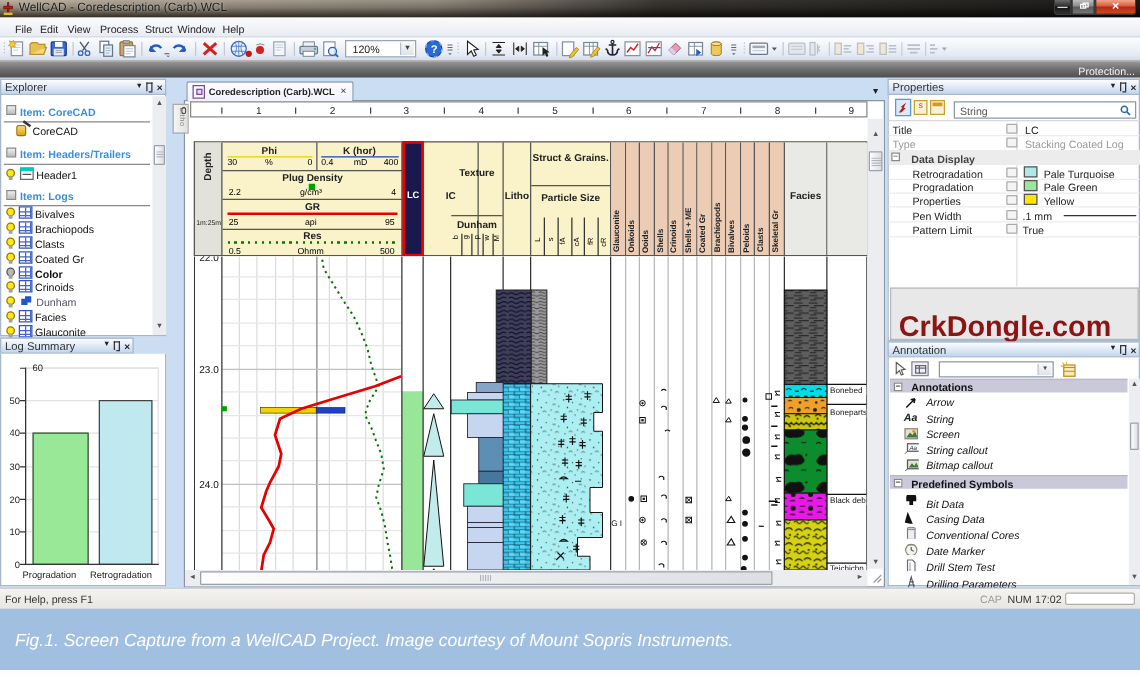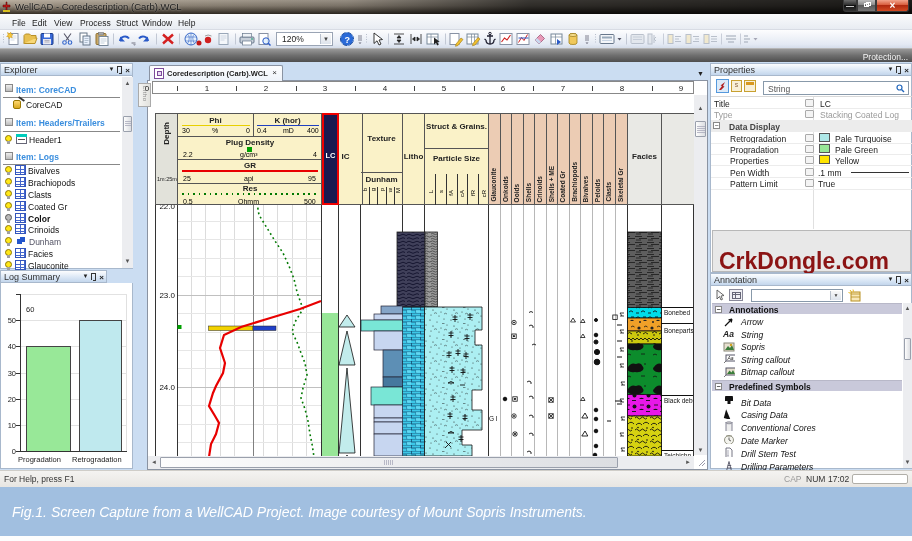--- a/index.html
+++ b/index.html
@@ -400,21 +400,21 @@
 
   <div class="panel-title" style="left:0px;top:270px;width:107px;">Log Summary<span class="pt-btns"><i style="font-size:6px;">▼</i><i class="pin"></i><i style="font-size:8px;font-weight:bold;">×</i></span></div>
   <div class="panel-body" style="left:0px;top:283px;width:133px;height:186px;" id="logsummary">
     <div class="abs" style="left:19px;top:11px;width:107px;height:158px;border:1px solid #e0e0e0;"></div>
     <div class="gline" style="left:19px;top:11px;width:107px;"></div>
     <div class="gline" style="left:19px;top:37px;width:107px;"></div>
     <div class="gline" style="left:19px;top:63px;width:107px;"></div>
     <div class="gline" style="left:19px;top:90px;width:107px;"></div>
     <div class="gline" style="left:19px;top:116px;width:107px;"></div>
     <div class="gline" style="left:19px;top:142px;width:107px;"></div>
-    <div class="axlbl" style="left:1px;top:22px;padding-left:24px;">60</div>
+    <div class="axlbl" style="left:1px;top:7px;padding-left:24px;">60</div>
     <div class="axlbl" style="left:1px;top:33px;">50</div>
     <div class="axlbl" style="left:1px;top:59px;">40</div>
     <div class="axlbl" style="left:1px;top:86px;">30</div>
     <div class="axlbl" style="left:1px;top:112px;">20</div>
     <div class="axlbl" style="left:1px;top:138px;">10</div>
     <div class="axlbl" style="left:1px;top:164px;">0</div>
     <div class="abs" style="left:25px;top:63px;width:45px;height:106px;background:#98e898;border:1px solid #444;"></div>
     <div class="abs" style="left:78px;top:37px;width:43px;height:132px;background:#bfe9ee;border:1px solid #444;"></div>
     <div class="abs" style="left:19px;top:11px;width:1px;height:158px;background:#333;"></div>
     <svg class="abs" style="left:15px;top:11px;" width="4" height="158">
@@ -490,21 +490,21 @@
       <div style="position:absolute;left:4px;top:79px;width:136px;height:1.5px;background-image:repeating-linear-gradient(to right,#007800 0 1.8px,transparent 1.8px 5.5px);"></div>
       <div style="position:absolute;left:5px;top:84px;font-size:7px;">0.5</div>
       <div style="position:absolute;left:60px;top:84px;font-size:7px;">Ohmm</div>
       <div style="position:absolute;left:126px;top:84px;font-size:7px;">500</div>
     </div>
 
     <div class="hcol" style="left:166px;width:17px;background:#191950;border:2px solid #ee0000;height:92px;top:-1px;">
       <div style="position:absolute;left:0;top:36px;width:100%;text-align:center;color:#fff;font-size:7.5px;font-weight:bold;">LC</div>
     </div>
 
-    <div class="hcol" style="left:173px;width:34px;">
+    <div class="hcol" style="left:183px;width:44px;">
       <div class="hlbl" style="top:38px;">IC</div>
     </div>
 
     <div class="hcol" style="left:205px;width:42px;">
       <div class="hlbl" style="top:20px;">Texture</div>
       <div style="position:absolute;left:0;top:58px;width:100%;height:1px;background:#555;"></div>
       <div class="hlbl" style="top:61px;font-weight:bold;">Dunham</div>
       <div style="position:absolute;left:1px;top:74px;font-size:6px;writing-mode:vertical-rl;transform:rotate(180deg);">b</div>
       <div style="position:absolute;left:9px;top:74px;font-size:6px;writing-mode:vertical-rl;transform:rotate(180deg);">g</div>
       <div style="position:absolute;left:18px;top:74px;font-size:6px;writing-mode:vertical-rl;transform:rotate(180deg);">p</div>
@@ -886,21 +886,21 @@
         <path d="M2 9 L9 2 M9 2 l-3.5 0.8 M9 2 l-0.8 3.5" stroke="#111" stroke-width="1.2" fill="none"></path>
       </svg>
     <div class="aitem" style="top:31px;">Arrow</div>
     <div class="aicon" style="top:43px;font-style:italic;font-weight:bold;color:#222;font-size:8.5px;">Aa</div>
     <div class="aitem" style="top:44px;">String</div>
     <svg class="aicon" style="top:56px;" width="12" height="10">
         <rect x="1" y="1" width="10" height="8" fill="#e8e0d0" stroke="#887"></rect>
         <path d="M2 8 l3 -4 l2 2 l2 -3 l2 5 Z" fill="#3a7d3a"></path>
         <circle cx="8" cy="3" r="1.2" fill="#d0a020"></circle>
       </svg>
-    <div class="aitem" style="top:56px;">Sopris</div>
+    <div class="aitem" style="top:56px;">Screen</div>
     <svg class="aicon" style="top:68px;" width="14" height="11">
         <path d="M1 9 l3 -3" stroke="#555" stroke-width="0.8"></path>
         <rect x="3" y="1" width="10" height="6" fill="#fff" stroke="#556"></rect>
         <text x="4.5" y="6" font-size="5" font-style="italic" fill="#222">Aa</text>
       </svg>
     <div class="aitem" style="top:69px;">String callout</div>
     <svg class="aicon" style="top:81px;" width="14" height="11">
         <path d="M1 10 l3 -3" stroke="#555" stroke-width="0.8"></path>
         <rect x="3" y="1" width="10" height="7" fill="#e8e0d0" stroke="#556"></rect>
         <path d="M4 7 l2.5 -3.5 l2 2 l1.5 -2.5 l2 4 Z" fill="#3a7d3a"></path>

